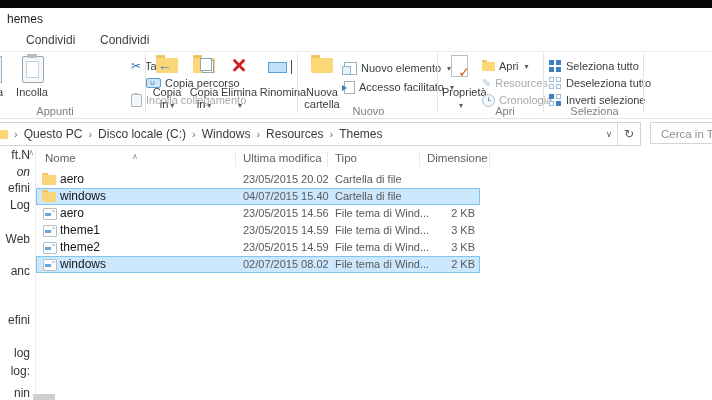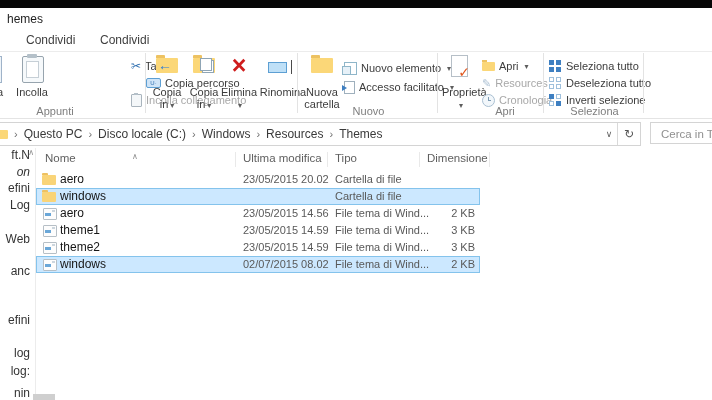--- a/index.html
+++ b/index.html
@@ -291,20 +291,21 @@
       <div class="frow">
         <span class="ico-folder"></span>
         <span class="c-name">aero</span>
         <span class="c-mod">23/05/2015 20.02</span>
         <span class="c-type">Cartella di file</span>
         <span class="c-size"></span>
       </div>
       <div class="frow selected">
         <span class="ico-folder"></span>
         <span class="c-name">windows</span>
+        <span class="c-mod">04/07/2015 15.40</span>
         <span class="c-type">Cartella di file</span>
         <span class="c-size"></span>
       </div>
       <div class="frow">
         <span class="ico-theme"></span>
         <span class="c-name">aero</span>
         <span class="c-mod">23/05/2015 14.56</span>
         <span class="c-type">File tema di Wind...</span>
         <span class="c-size">2 KB</span>
       </div>

